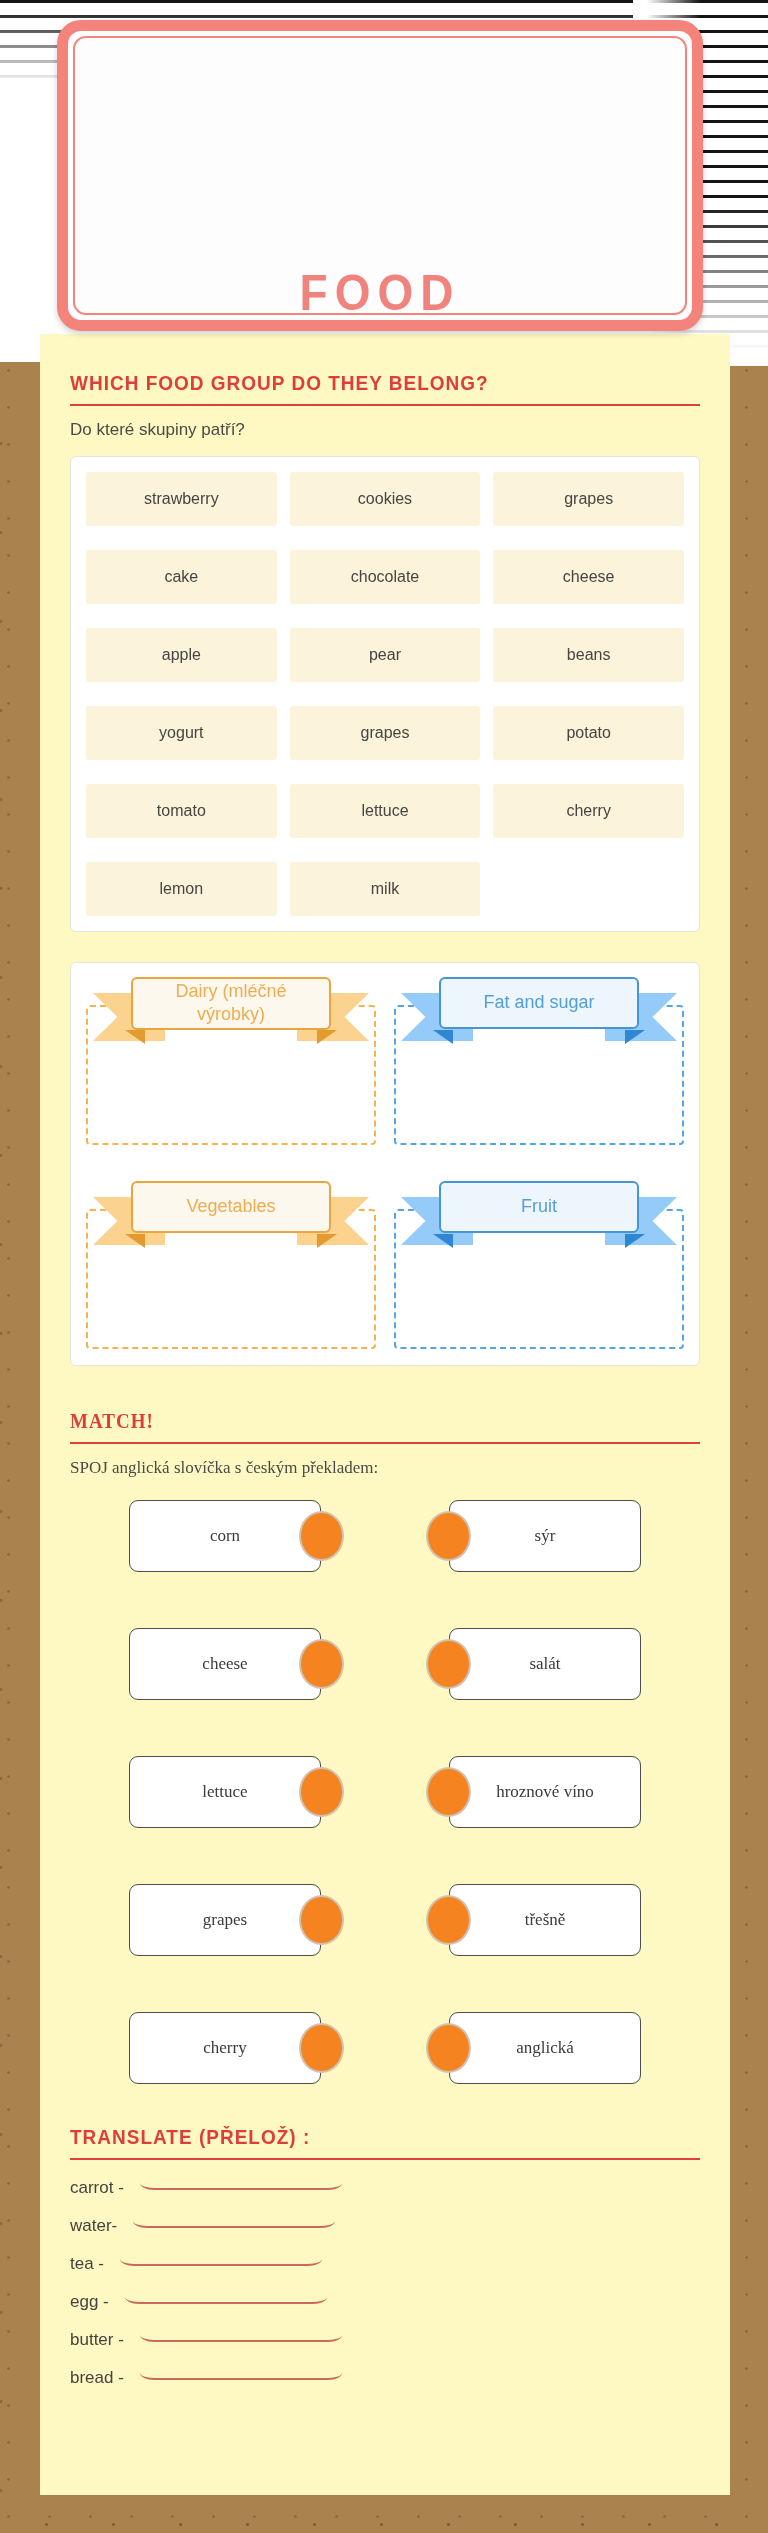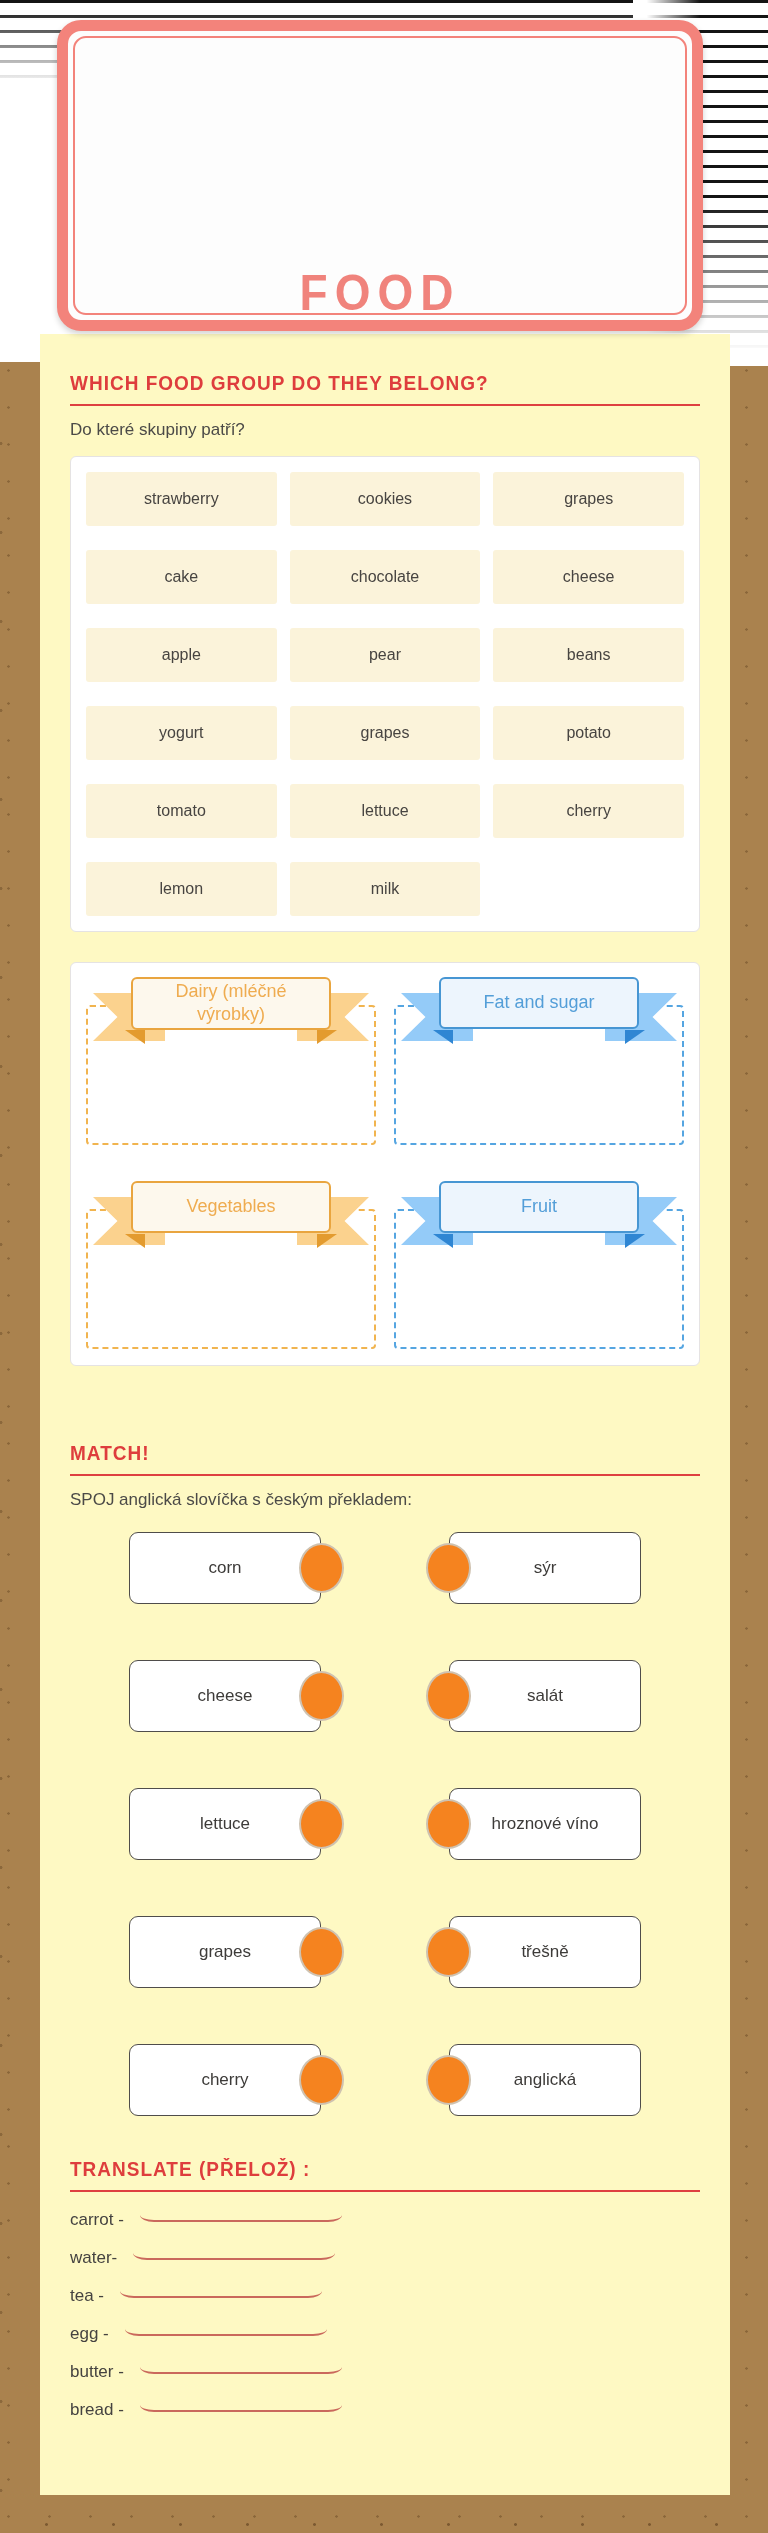--- a/index.html
+++ b/index.html
@@ -89,21 +89,21 @@
   .blue   .fold{background:#2f86d3;}
   .blabel{
     position:absolute;left:38px;right:38px;top:0;min-height:52px;
     display:flex;align-items:center;justify-content:center;text-align:center;
     padding:1px 10px;border-radius:6px;font-size:18px;line-height:1.3;
     z-index:3;box-sizing:border-box;
   }
   .orange .blabel{background:#fdf8ed;border:2px solid #e9a53f;color:#efac50;}
   .blue   .blabel{background:#edf5fd;border:2px solid #4796d3;color:#539ed8;}
   
-  .match-section{margin-top:76px;}
+  .match-section{margin-top:44px;font-family:Liberation Serif, serif;}
   .match-rows{margin-top:22px;display:flex;flex-direction:column;gap:56px;}
   .mrow{display:flex;justify-content:center;gap:128px;}
   .mcard{
     position:relative;width:192px;height:72px;background:#ffffff;
     border:1.5px solid #4f4d4b;border-radius:9px;
     display:flex;align-items:center;justify-content:center;
     font-size:17px;color:#3d3b39;box-sizing:border-box;
   }
   .dot{
     position:absolute;top:50%;width:45px;height:50px;border-radius:50%;

